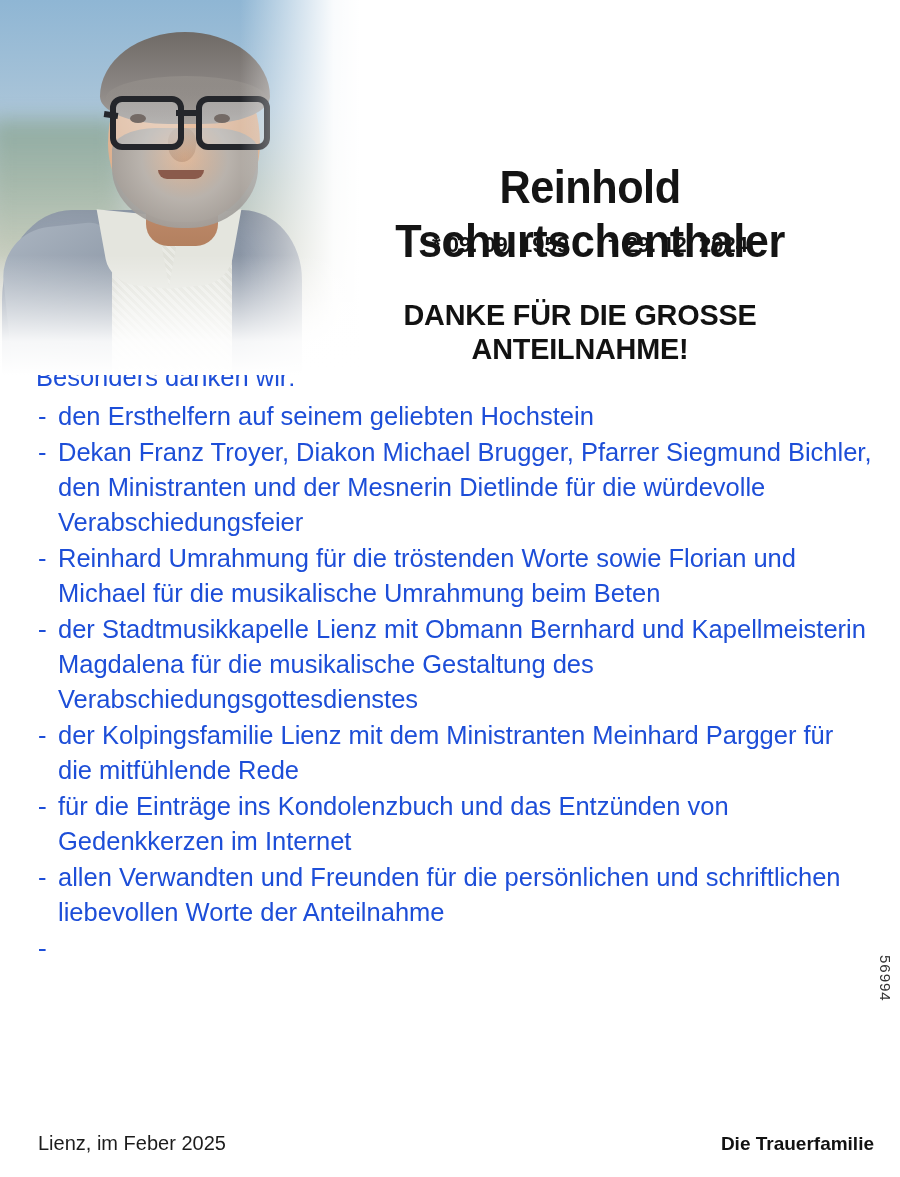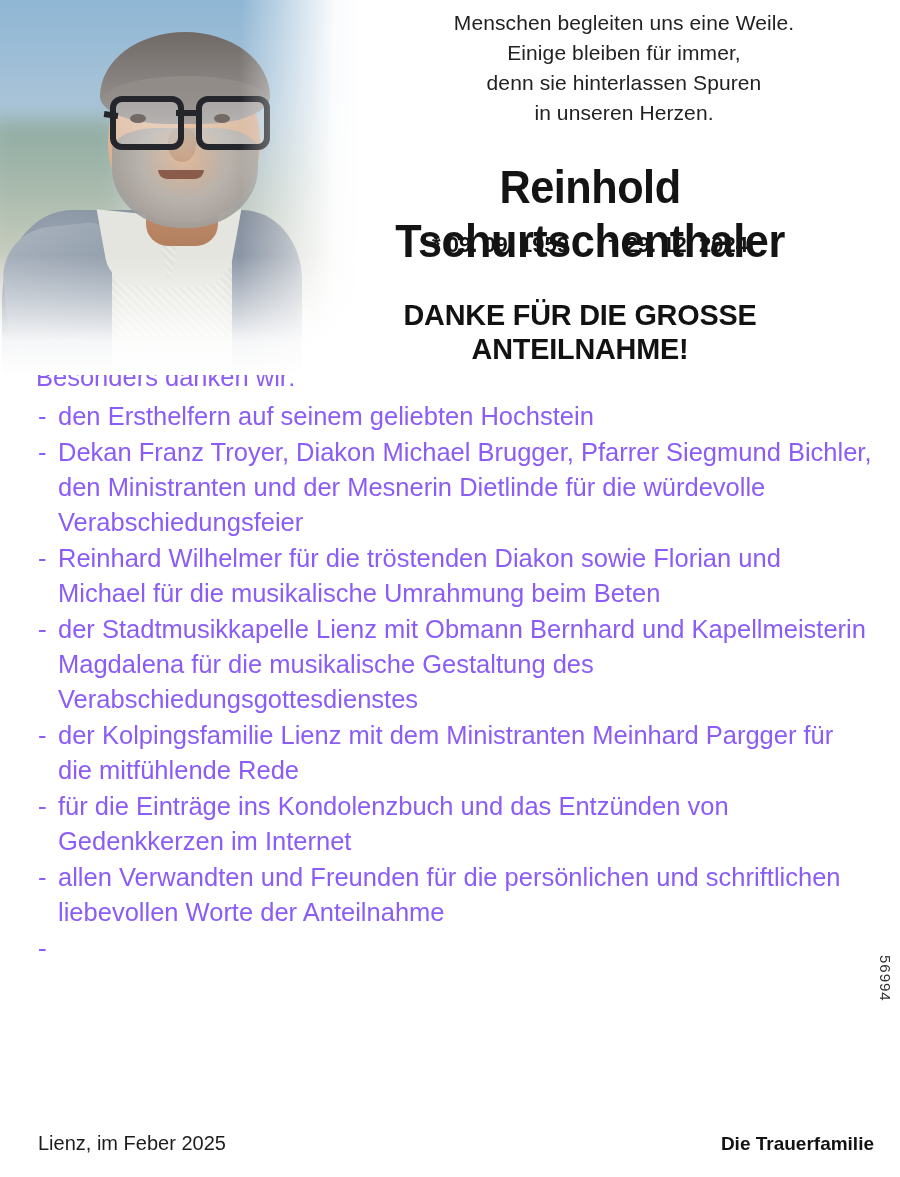--- a/index.html
+++ b/index.html
@@ -230,21 +230,21 @@
   }
 
   
   .body {
     position: absolute;
     left: 36px;
     top: 360px;
     width: 836px;
     font-size: 25.5px;
     line-height: 35px;
-    color: #8b5cf6;
+    color: #1d4ed8;
   }
   .body .lead { margin: 0 0 4px 0; }
   ul.items {
     list-style: none;
     margin: 0;
     padding: 0;
   }
   ul.items li {
     position: relative;
     padding-left: 22px;
@@ -307,43 +307,37 @@
         <div class="lens l"></div>
         <div class="lens r"></div>
         <div class="bridge"></div>
         <div class="temple"></div>
       </div>
     </div>
     <div class="photo-fade-r"></div>
     <div class="photo-fade-b"></div>
   </div>
 
-  <div class="intro">
-    <div>Menschen begleiten uns eine Weile.</div>
-    <div>Einige bleiben für immer,</div>
-    <div>denn sie hinterlassen Spuren</div>
-    <div>in unseren Herzen.</div>
-  </div>
 
   <div class="name">Reinhold Tschurtschenthaler</div>
 
   <div class="dates">
     <span>* 09. 09. 1959</span>
     <span class="sep"></span>
     <span>† 29. 12. 2024</span>
   </div>
 
   <div class="thanks-head">DANKE FÜR DIE GROSSE ANTEILNAHME!</div>
 
   <div class="body">
     <p class="lead">Besonders danken wir:</p>
     <ul class="items">
       <li><span class="dash">-</span><span>den Ersthelfern auf seinem geliebten Hochstein</span></li>
       <li><span class="dash">-</span><span>Dekan Franz Troyer, Diakon Michael Brugger, Pfarrer Siegmund Bichler, den Ministranten und der Mesnerin Dietlinde für die würdevolle Verabschiedungsfeier</span></li>
-      <li><span class="dash">-</span><span>Reinhard Wilhelmer für die tröstenden Diakon sowie Florian und Michael für die musikalische Umrahmung beim Beten</span></li>
+      <li><span class="dash">-</span><span>Reinhard Umrahmung für die tröstenden Worte sowie Florian und Michael für die musikalische Umrahmung beim Beten</span></li>
       <li><span class="dash">-</span></li>
       <li><span class="dash">-</span><span>der Stadtmusikkapelle Lienz mit Obmann Bernhard und Kapellmeisterin Magdalena für die musikalische Gestaltung des Verabschiedungsgottesdienstes</span></li>
       <li><span class="dash">-</span><span>der Kolpingsfamilie Lienz mit dem Ministranten Meinhard Pargger für die mitfühlende Rede</span></li>
       <li><span class="dash">-</span></li>
       <li><span class="dash">-</span><span>für die Einträge ins Kondolenzbuch und das Entzünden von Gedenkkerzen im Internet</span></li>
       <li><span class="dash">-</span><span>allen Verwandten und Freunden für die persönlichen und schriftlichen liebevollen Worte der Anteilnahme</span></li>
       <li><span class="dash">-</span></li>
       <li><span class="dash">-</span></li>
     </ul>
   </div>

